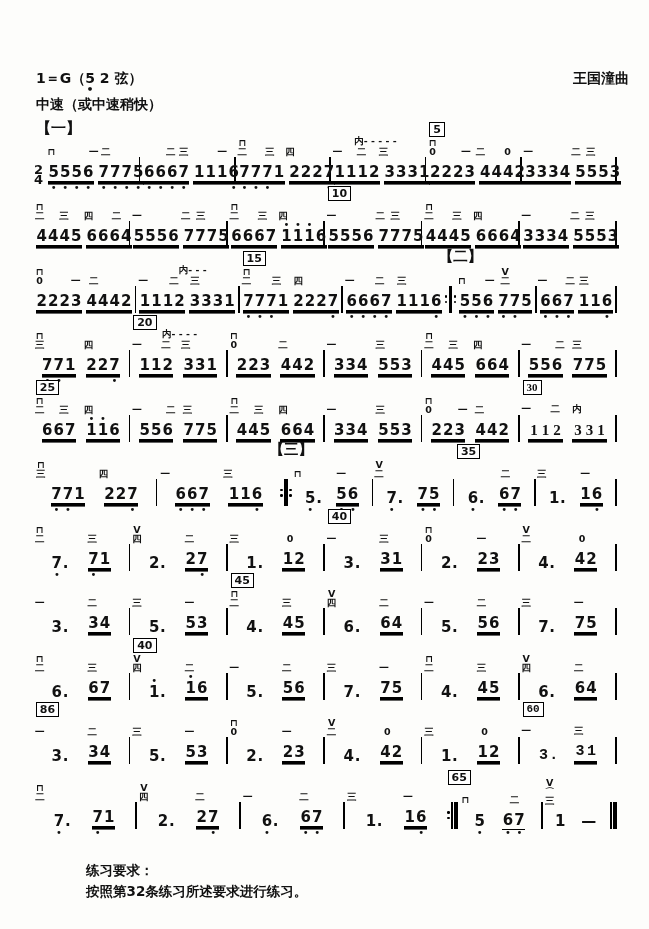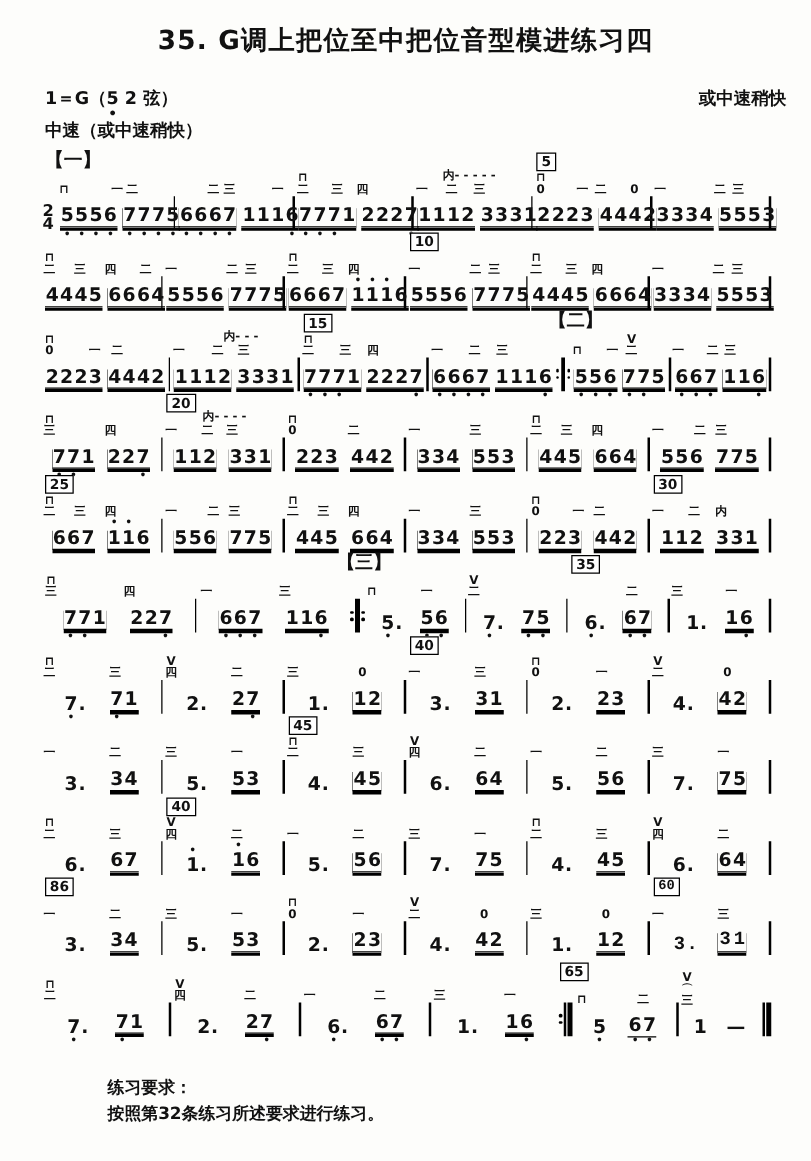--- a/index.html
+++ b/index.html
@@ -49,27 +49,26 @@
   #wm .row2{display:flex;align-items:flex-end;justify-content:flex-end;gap:2px;}
   #wm .blk{color:#222;font-size:15px;font-weight:bold;}
   #wm .site{color:#8c1a12;font-size:15px;font-weight:bold;font-style:italic;}
   #wm .site b{color:#c5332a;}
   #clef{margin:0 2px -10px 0;}
 </style>
 </head>
 <body>
 
 <div id="page">
-  <div id="title">35. G调上把位至中把位音型模进练习四</div>
 
   <div id="hdr">
     <div>
       <span>1＝G（</span><span class="lowkey"><span>5</span><i>•</i></span><span> 2 弦）</span>
     </div>
-    <div>或中速稍快</div>
+    <div>王国潼曲</div>
   </div>
 
   <div id="tempo">中速（或中速稍快）</div>
   <div id="sec1">【一】</div>
 
   <div id="score">
       <div class="lineblock">
         <div class="line">
           <div class="ts">
             <div>2</div>
@@ -1603,21 +1602,21 @@
               <div class="drow">
                 <div class="dcell"></div>
                 <div class="dcell"></div>
                 <div class="dcell"></div>
               </div>
             </div>
           </div>
           <div class="bar">
             <div class="bl"></div>
           </div>
-          <div class="measure" style="flex-grow: 6;">
+          <div class="measure" style="flex-grow: 6; font-family: Liberation Serif, serif;">
             <div class="mbox" style="left: 2%;">30</div>
             <div class="ann" style="left: 4%;">
               <div>一</div>
             </div>
             <div class="ann" style="left: 35%;">
               <div>二</div>
             </div>
             <div class="ann" style="left: 58%;">
               <div>内</div>
             </div>

